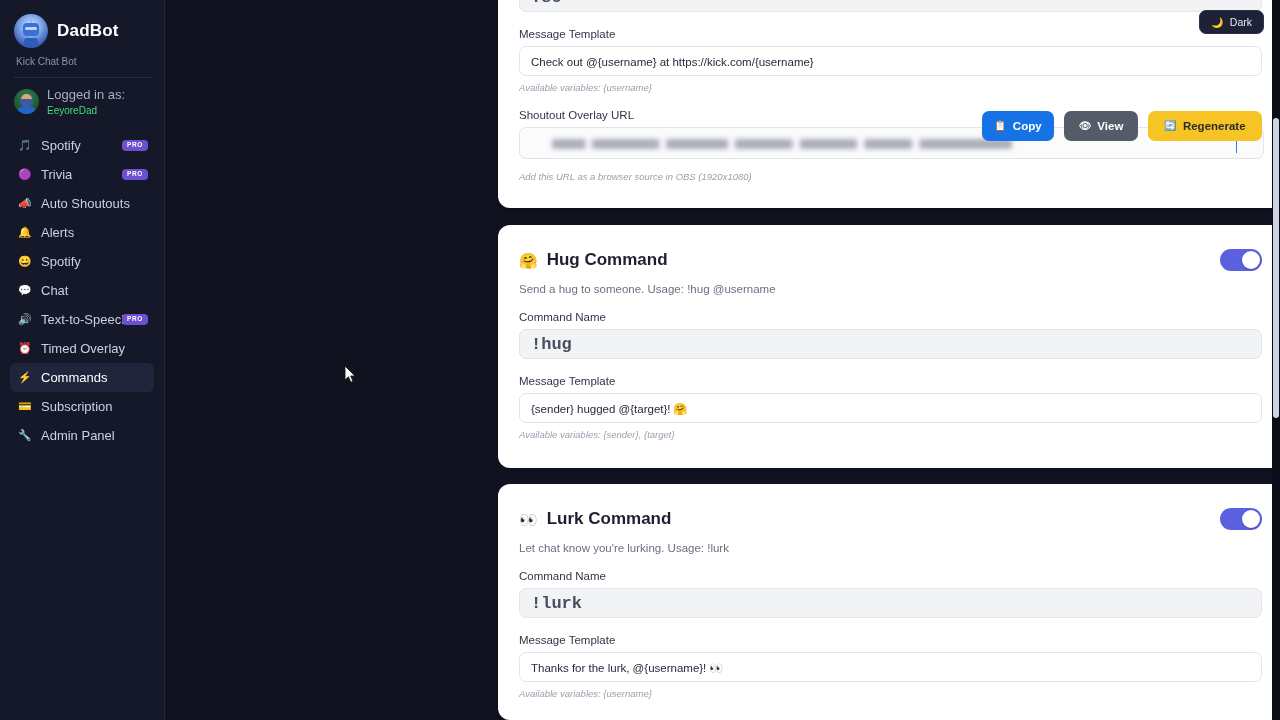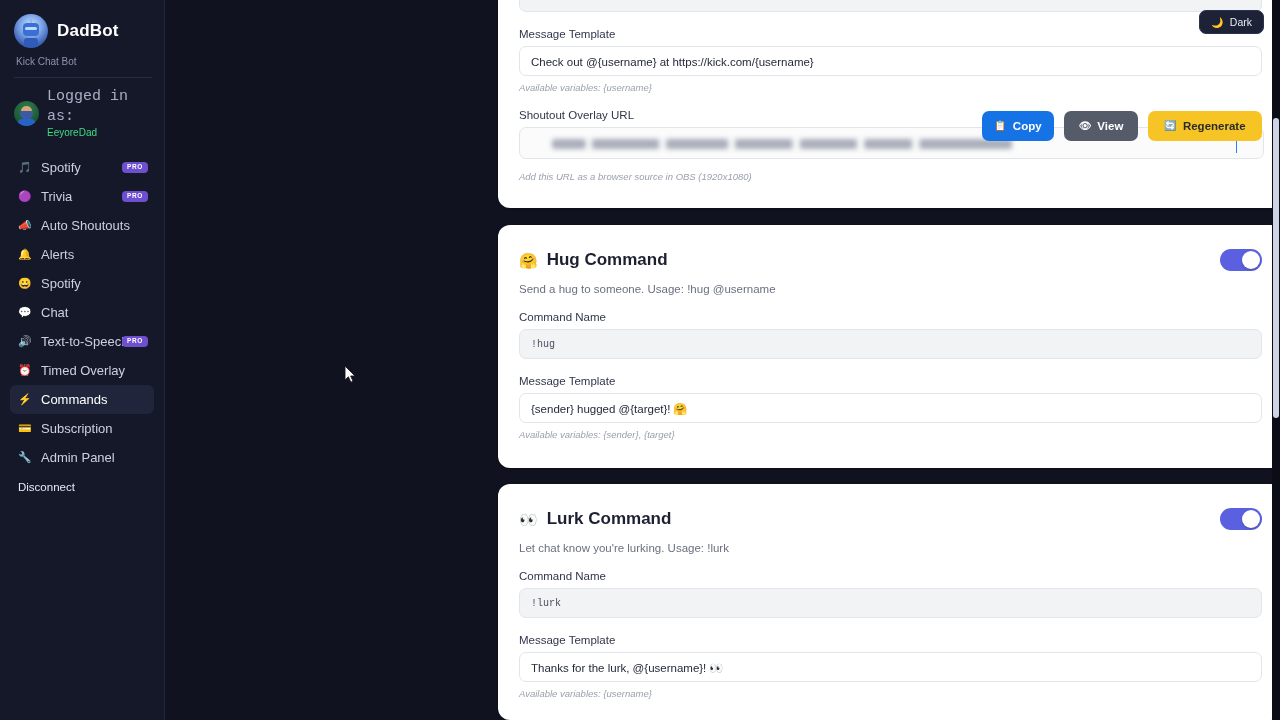--- a/index.html
+++ b/index.html
@@ -114,21 +114,21 @@
     position: absolute; left: 6px; top: 10px;
     width: 13px; height: 9px; border-radius: 0 0 7px 7px;
     background: #3b5aa0;
   }
   .ua-shirt {
     position: absolute; left: 4px; top: 18px;
     width: 17px; height: 8px; border-radius: 4px 4px 0 0;
     background: #2563c9;
   }
   .user-meta { line-height: 1.3; }
-  .user-label { color: #a9aec5; font-size: 15px; display: block; font-family: Liberation Mono, monospace; }
+  .user-label { color: #a9aec5; font-size: 13px; display: block; }
   .user-name  { color: #3ddc84; font-size: 10px; display: block; }
 
   .nav { padding-top: 14px; }
   .nav-item {
     display: flex;
     align-items: center;
     gap: 9px;
     height: 29px;
     margin: 0 10px;
     padding: 0 8px;
@@ -269,21 +269,22 @@
     font-family: "Liberation Sans", sans-serif;
     padding: 0 11px;
     line-height: 30px;
     white-space: nowrap;
     overflow: hidden;
   }
   .input.readonly {
     background: #f2f3f5;
     color: #4a4f60;
     font-family: "Liberation Mono", monospace;
-    font-size: 10px;
+    font-size: 17px;
+    font-weight: bold;
   }
   .hint {
     color: #9aa0ad;
     font-size: 9.5px;
     font-style: italic;
     padding: 6px 21px 0 21px;
   }
 
   
   .url-row {
@@ -460,23 +461,20 @@
       <div class="nav-item">
         <span class="nav-icon">💳</span>
         <span class="nav-label">Subscription</span>
       </div>
 
       <div class="nav-item">
         <span class="nav-icon">🔧</span>
         <span class="nav-label">Admin Panel</span>
       </div>
 
-      <div class="nav-item heading plain">
-        <span class="nav-label">Disconnect</span>
-      </div>
 
     </nav>
   </aside>
 
   <main class="main">
 
     <button class="theme-btn">
       <span class="moon">🌙</span>
       <span>Dark</span>
     </button>

